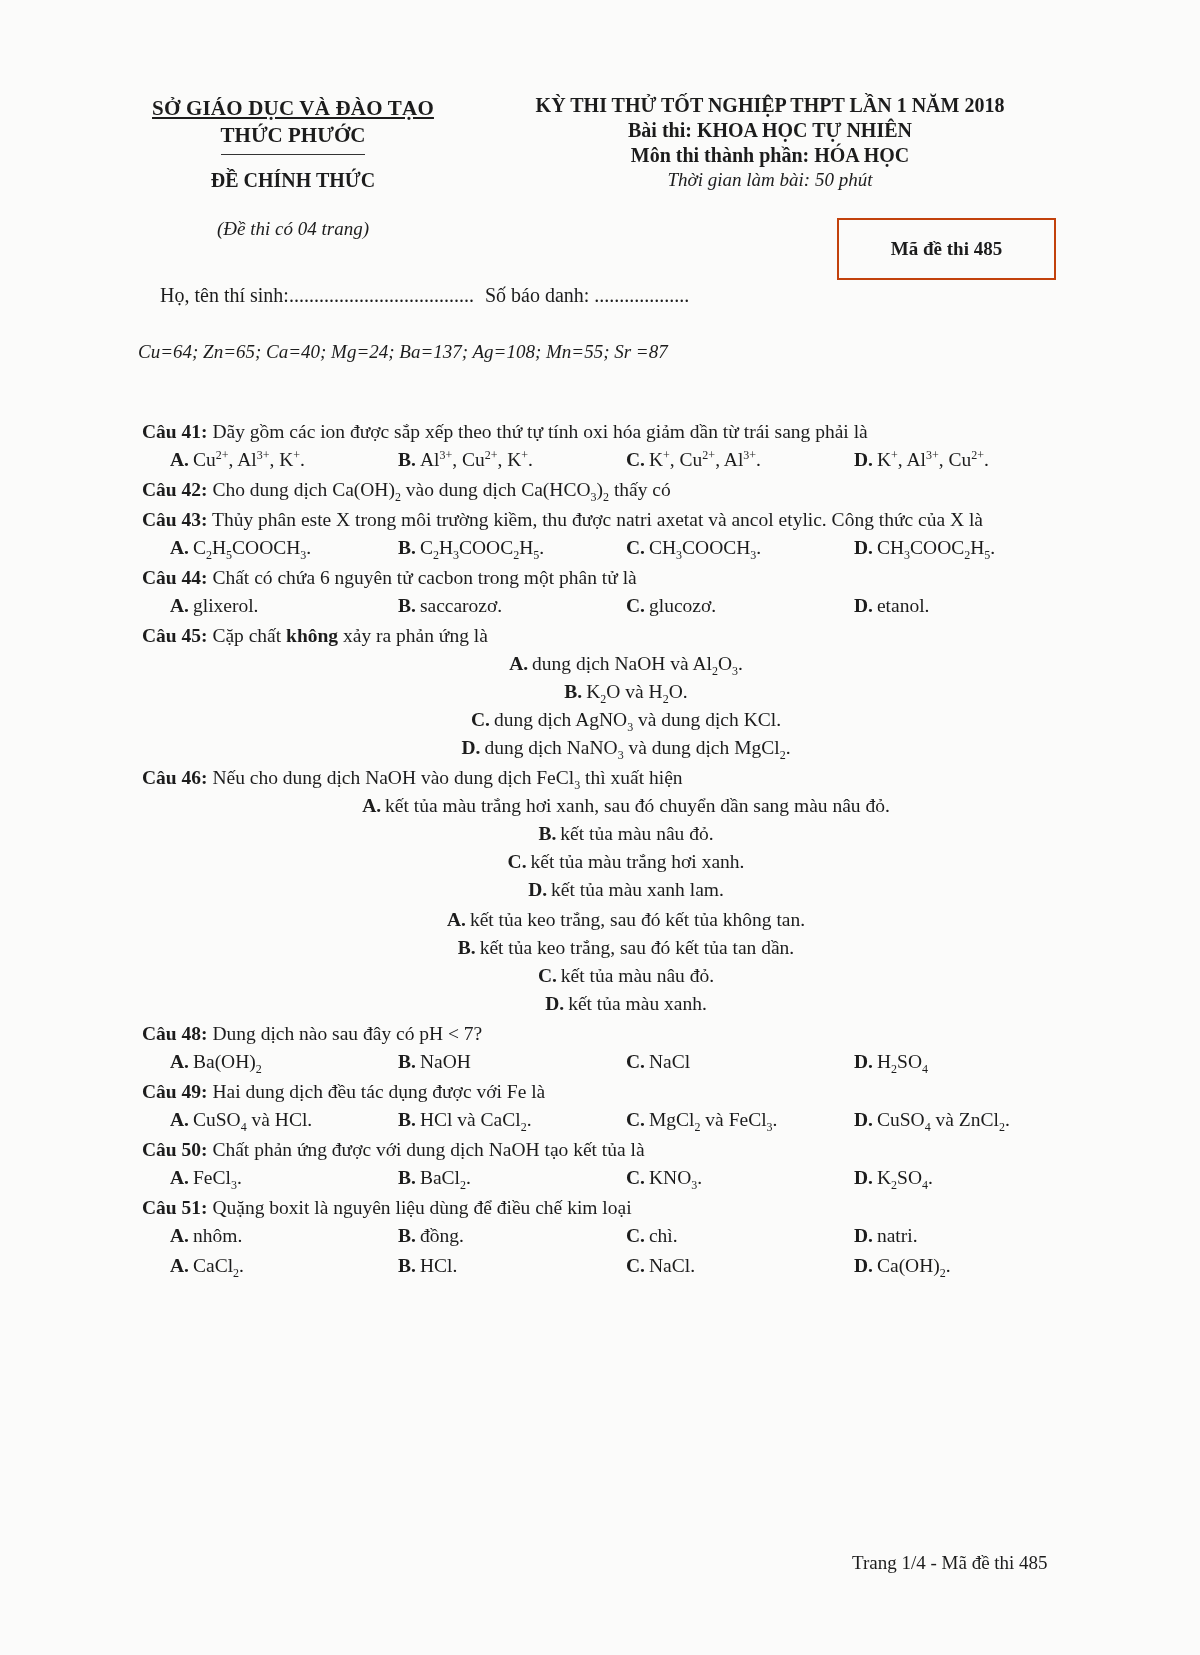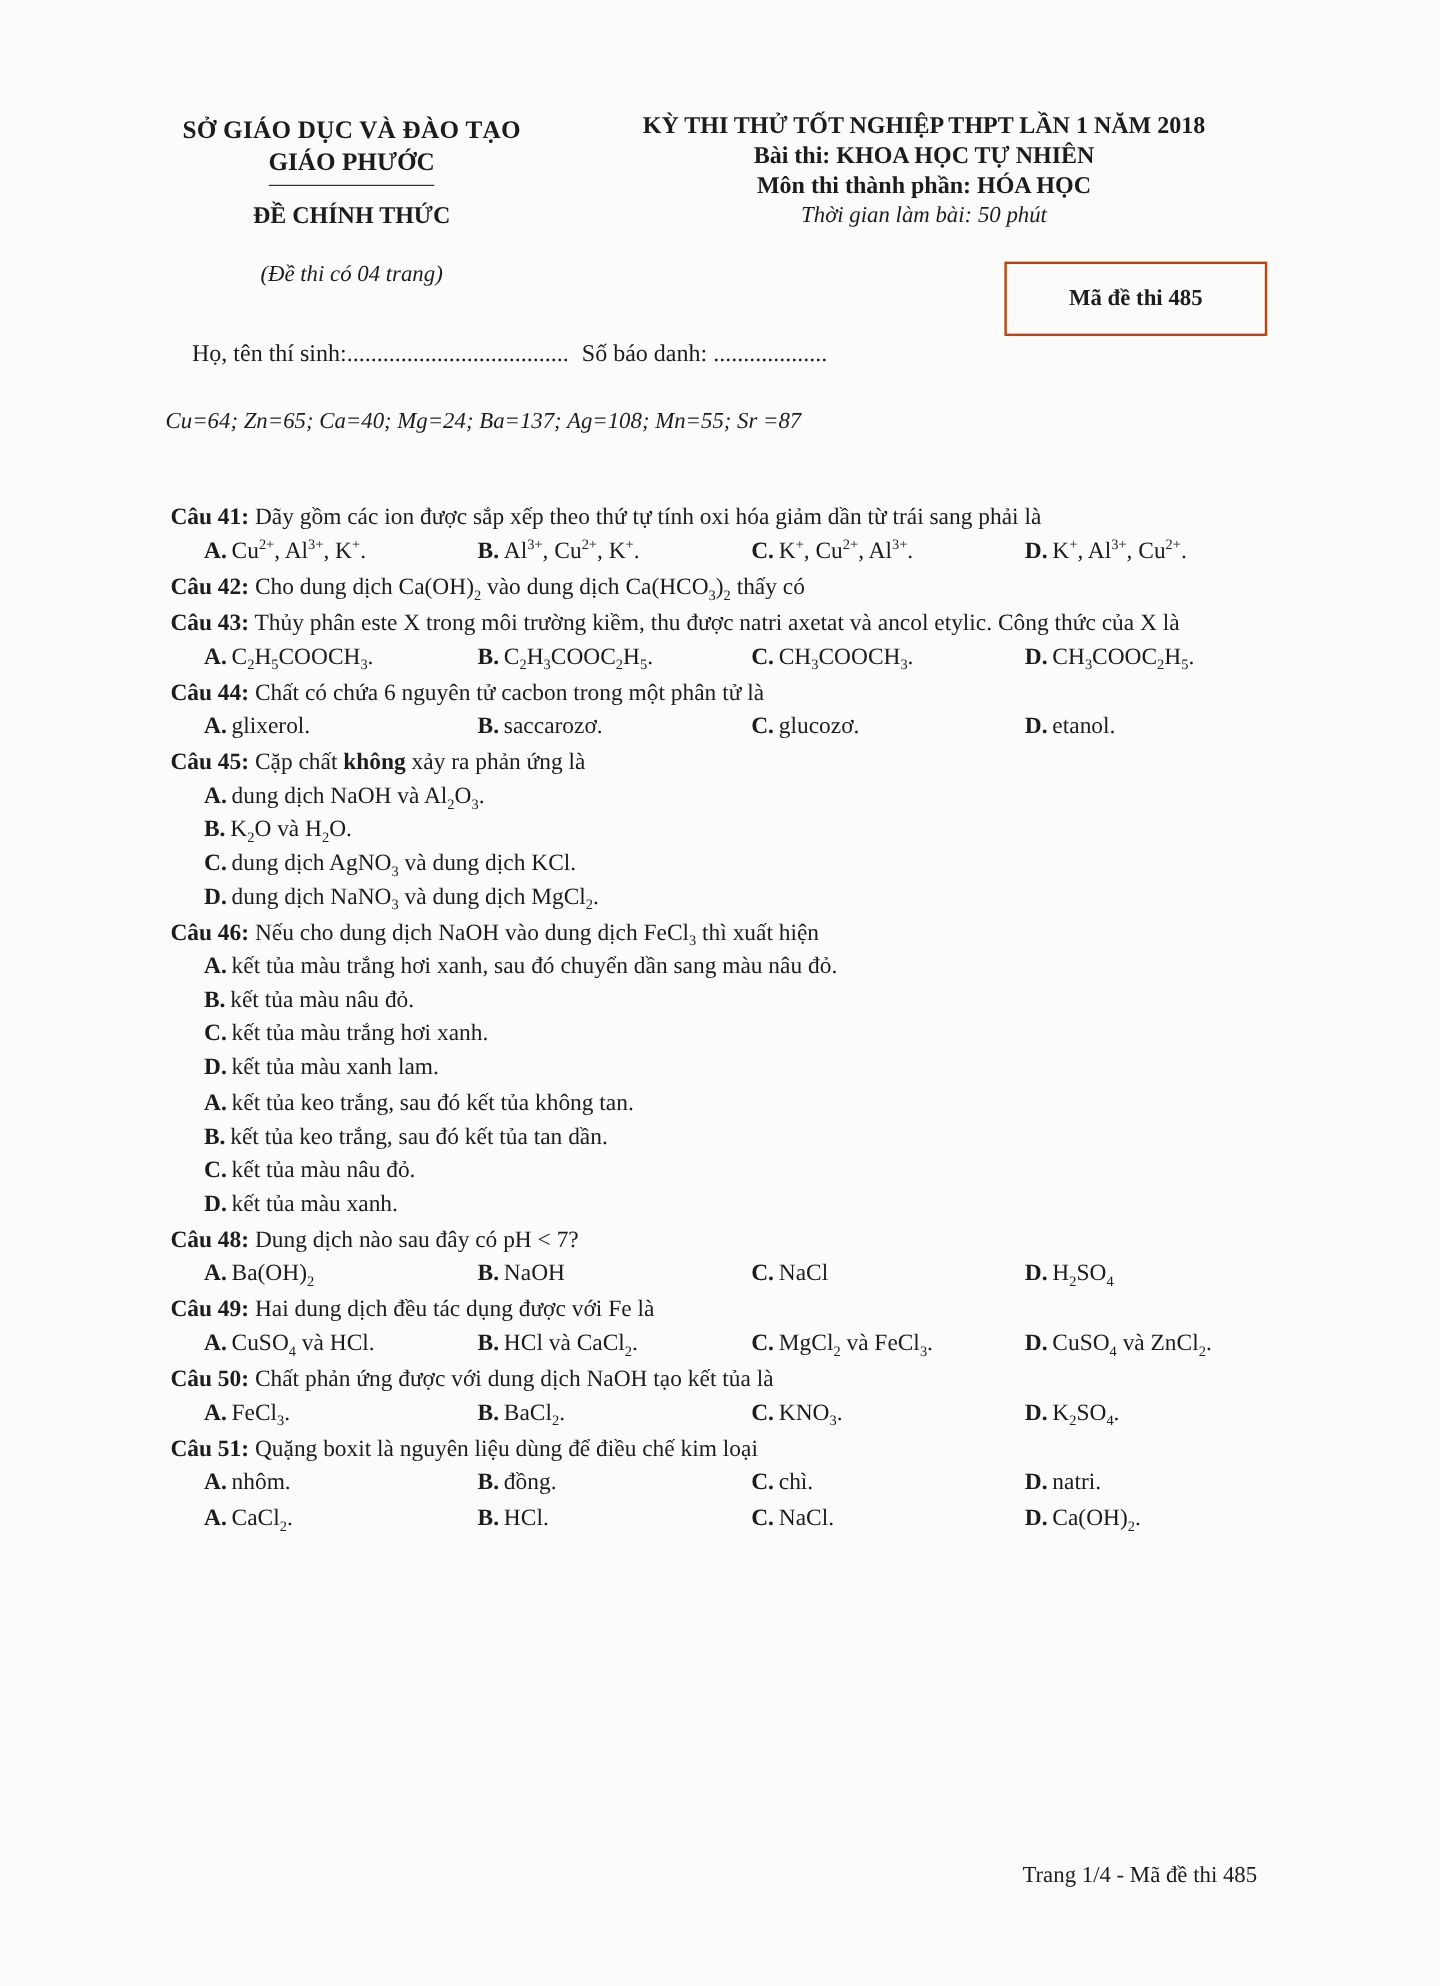--- a/index.html
+++ b/index.html
@@ -3,52 +3,52 @@
 <meta charset="utf-8">
 <style>
   html, body { margin: 0; padding: 0; }
   body {
     width: 1200px; height: 1655px; background: #f4f4f2;
     font-family: "Liberation Serif", "DejaVu Serif", serif; color: #1c1c1c;
     position: relative; overflow: hidden;
   }
   .page { position: absolute; left: 0; top: 0; width: 1200px; height: 1655px; background: #fbfbfa; }
   .hdr-left { position: absolute; left: 138px; top: 96px; width: 310px; text-align: center; }
-  .hdr-left .org { font-weight: bold; font-size: 21px; letter-spacing: 0.2px; }
+  .hdr-left .org { font-weight: bold; font-size: 21px; letter-spacing: 0.2px; text-decoration: underline; }
   .hdr-left .prov { font-weight: bold; font-size: 21px; display: inline-block; padding-bottom: 6px; border-bottom: 1.5px solid #333; margin-top: 2px; }
   .hdr-left .official { font-weight: bold; font-size: 20px; margin-top: 14px; }
   .hdr-left .pages { font-style: italic; font-size: 19px; margin-top: 26px; }
   .hdr-right { position: absolute; left: 490px; top: 94px; width: 560px; text-align: center; }
   .hdr-right .exam { font-weight: bold; font-size: 20px; }
   .hdr-right .sub { font-weight: bold; font-size: 20px; margin-top: 2px; }
   .hdr-right .time { font-style: italic; font-size: 19px; margin-top: 2px; }
   .code-box { position: absolute; left: 837px; top: 218px; width: 215px; height: 58px; border: 2px solid #c2410c; display: flex; align-items: center; justify-content: center; font-weight: bold; font-size: 19px; }
   .student { position: absolute; left: 160px; top: 284px; font-size: 20px; }
   .student span { margin-right: 6px; }
   .atomic { position: absolute; left: 138px; top: 338px; width: 930px; font-style: italic; font-size: 19px; line-height: 28px; }
   .questions { position: absolute; left: 142px; top: 418px; width: 940px; font-size: 19.5px; }
   .q { margin-bottom: 2px; }
   .q-text { line-height: 28px; }
   .q-text b { font-weight: bold; }
   .opts { display: flex; flex-wrap: wrap; padding-left: 28px; line-height: 28px; }
   .opts.c4 .opt { width: 25%; }
   .opts.c2 .opt { width: 50%; }
-  .opts.c1 .opt { width: 100%; }
+  .opts.c1 .opt { width: 100%; text-align: center; }
   .opt .lbl { font-weight: bold; margin-right: 4px; }
   sub, sup { font-size: 12px; line-height: 0; }
   .footer { position: absolute; left: 852px; top: 1552px; font-size: 19px; }
 </style>
 </head>
 <body>
 
 <div class="page">
 
   <div class="hdr-left">
     <div class="org">SỞ GIÁO DỤC VÀ ĐÀO TẠO</div>
-    <div class="prov">GIÁO PHƯỚC</div>
+    <div class="prov">THỨC PHƯỚC</div>
     <div class="official">ĐỀ CHÍNH THỨC</div>
     <div class="pages">(Đề thi có 04 trang)</div>
   </div>
 
   <div class="hdr-right">
     <div class="exam">KỲ THI THỬ TỐT NGHIỆP THPT LẦN 1 NĂM  2018</div>
     <div class="sub">Bài thi: KHOA HỌC TỰ NHIÊN</div>
     <div class="sub">Môn thi thành phần: HÓA HỌC</div>
     <div class="time">Thời gian làm bài: 50 phút</div>
   </div>

